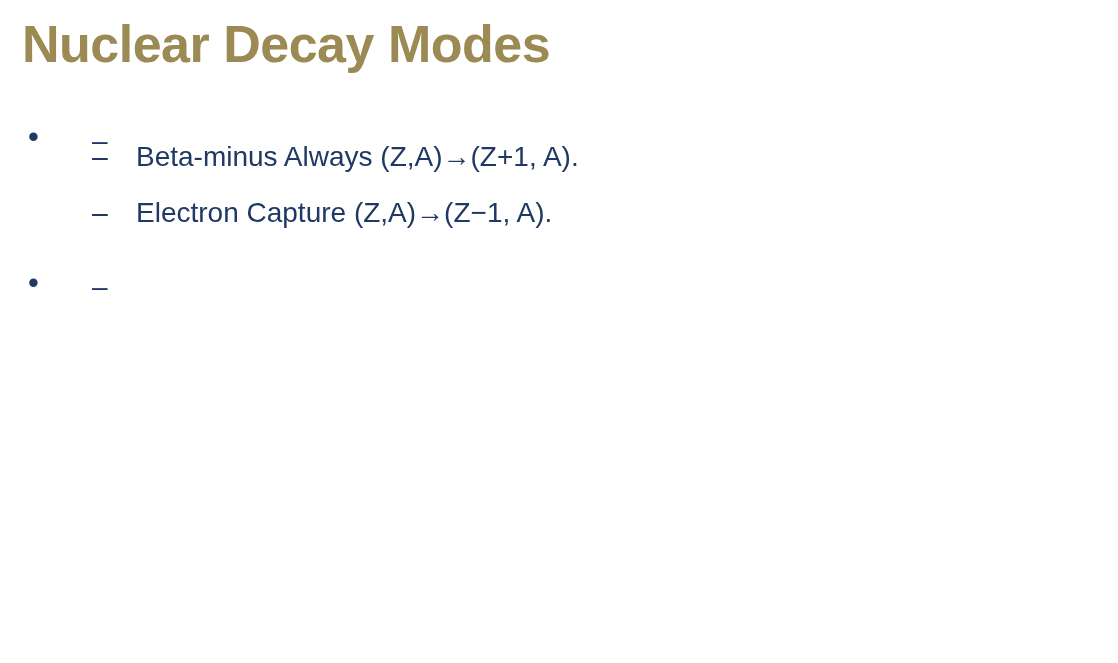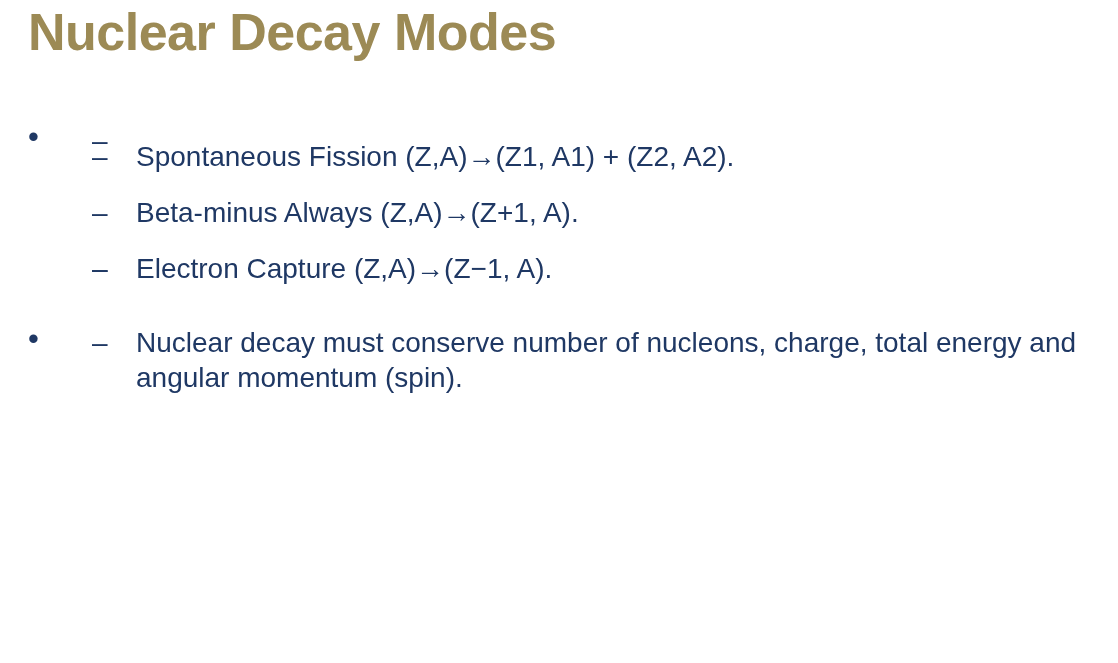--- a/index.html
+++ b/index.html
@@ -16,28 +16,27 @@
   .slide {
     position: relative;
     width: 1118px;
     height: 663px;
     box-sizing: border-box;
     padding: 0;
   }
   .slide-title {
     position: absolute;
     left: 22px;
-    top: 4px;
+    top: 16px;
     font-size: 52px;
     font-weight: bold;
     color: #9c8a55;
     letter-spacing: -0.5px;
     line-height: 1.1;
     white-space: nowrap;
-    margin-left: 6px;
   }
   .body-list {
     position: absolute;
     left: 0;
     top: 118px;
     width: 1118px;
   }
   .l1 {
     position: relative;
     padding-left: 78px;
@@ -93,21 +92,20 @@
     <div class="l1">
       <span class="bullet">•</span>
     </div>
 
     <div class="l2">
       <span class="dash">–</span>
     </div>
 
     <div class="l2">
       <span class="dash">–</span>
-      <span class="txt">Spontaneous Fission (Z,A)→(Z1, A1) + (Z2, A2).</span>
     </div>
 
     <div class="l2">
       <span class="dash">–</span>
       <span class="txt">Beta-minus Always (Z,A)→(Z+1, A).</span>
     </div>
 
     <div class="l2">
       <span class="dash">–</span>
     </div>
@@ -118,17 +116,16 @@
     </div>
 
     <div class="group-gap"></div>
 
     <div class="l1">
       <span class="bullet">•</span>
     </div>
 
     <div class="l2 tight">
       <span class="dash">–</span>
-      <span class="txt">Nuclear decay must conserve number of nucleons, charge, total energy and angular momentum (spin).</span>
     </div>
 
   </div>
 </div>
 
 </body></html>

